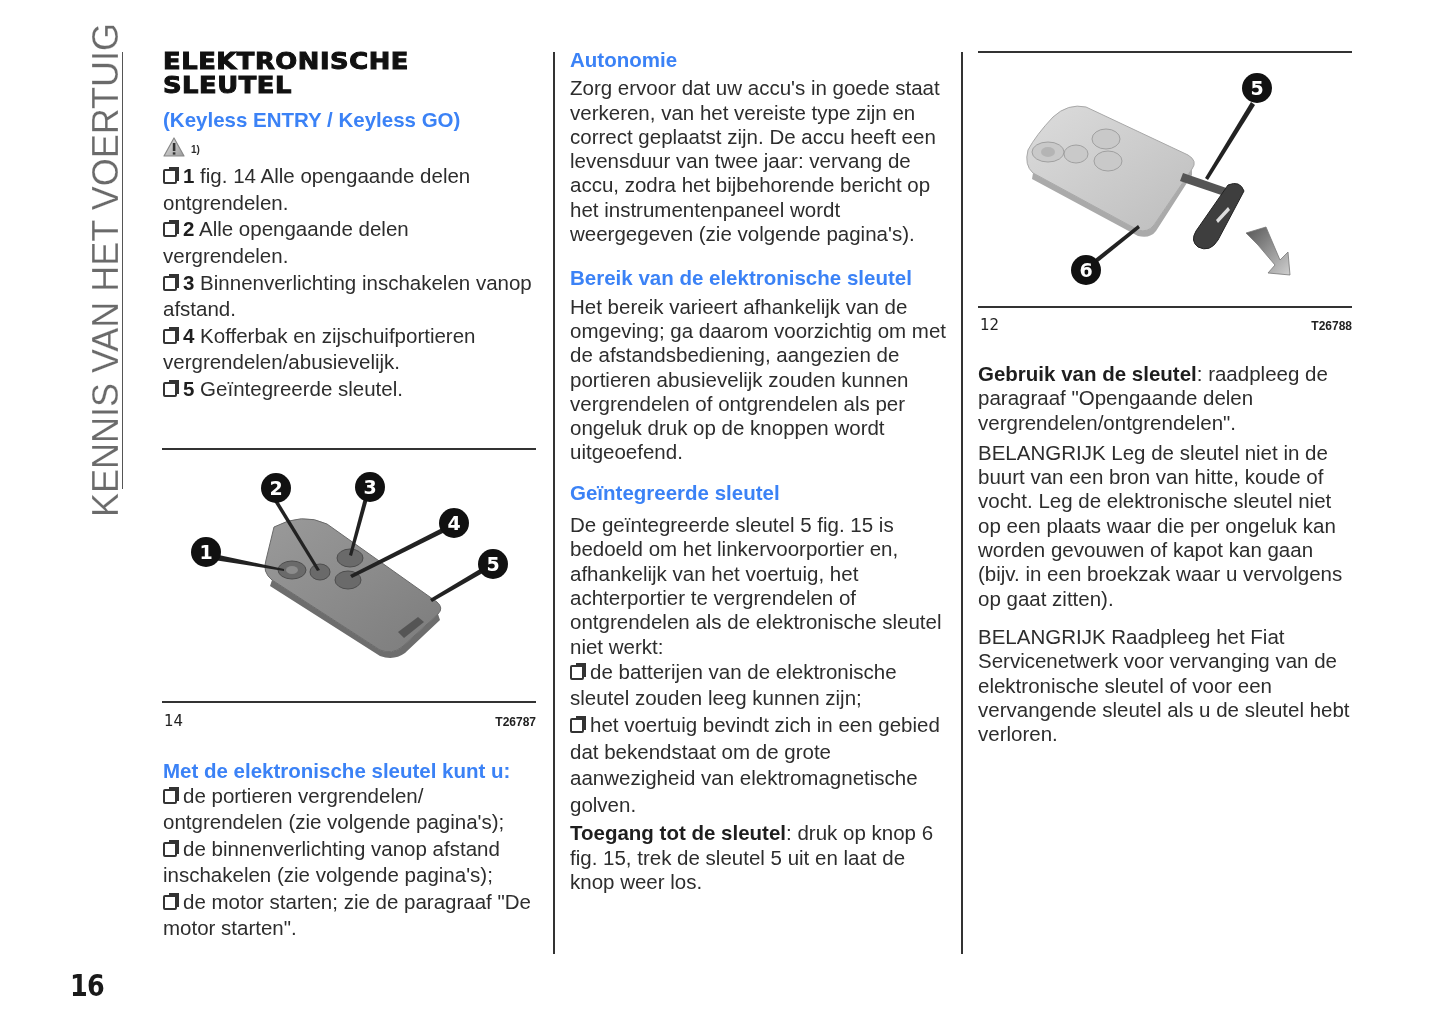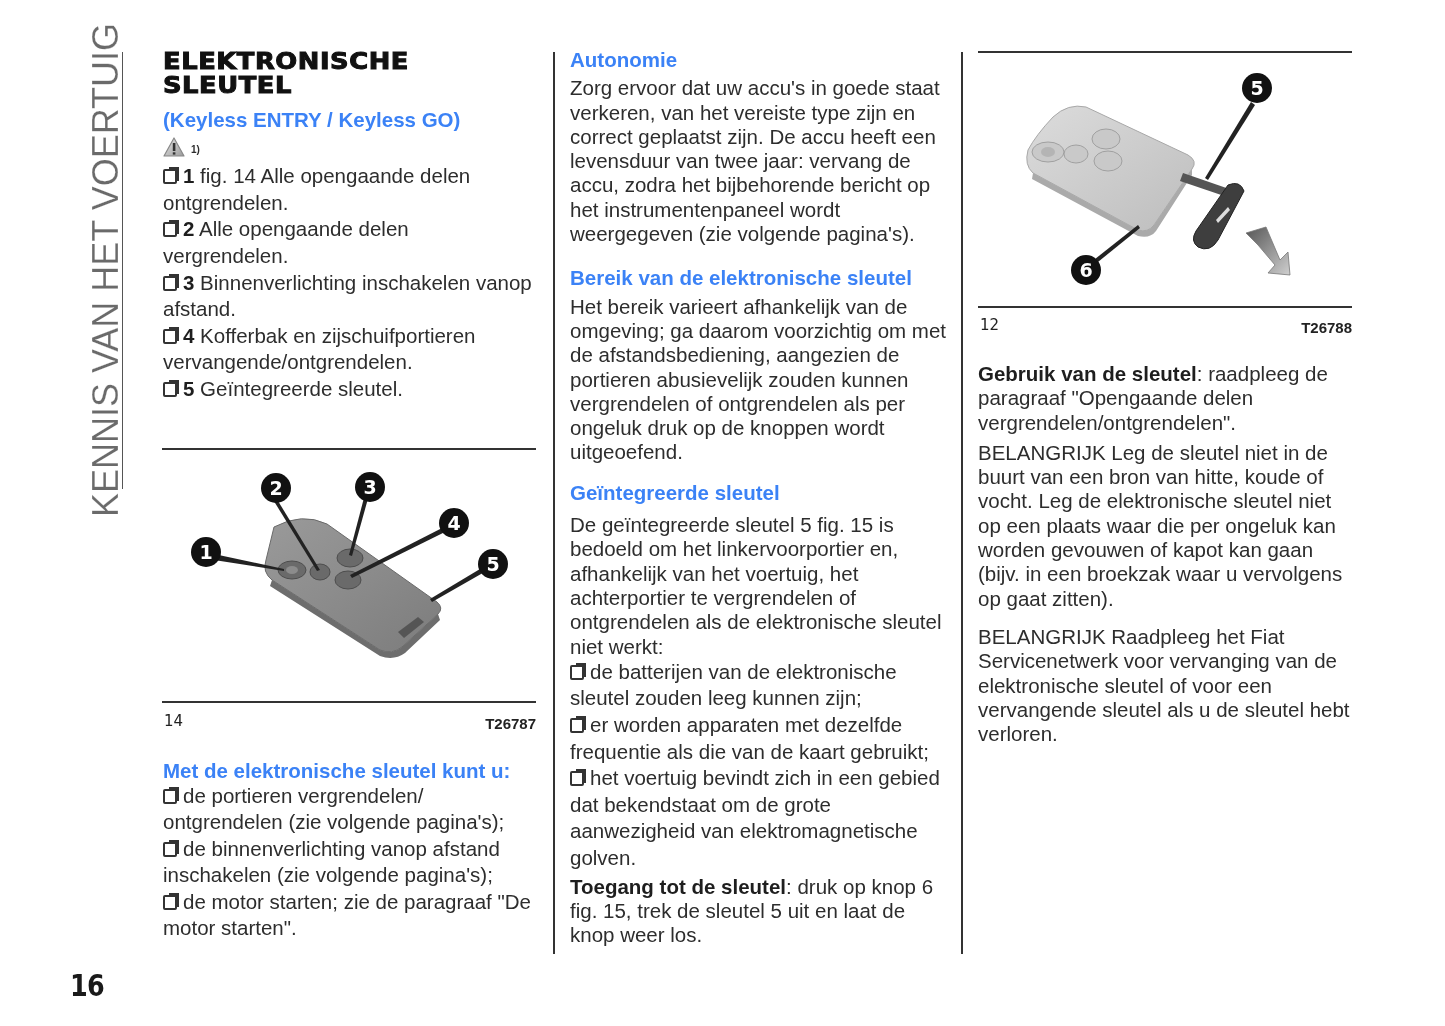--- a/index.html
+++ b/index.html
@@ -19,21 +19,21 @@
   .h-big { font-family:"DejaVu Sans", sans-serif; font-weight:900; font-size:23px; line-height:24px;
            letter-spacing:0.5px; color:#111; margin:0; transform:scaleX(1.12); transform-origin:left; -webkit-text-stroke:1px #111; }
   .h-sub { font-weight:bold; font-size:20.5px; color:#3b82f6; margin:0; }
   .bold { font-weight:bold; color:#1e1e1e; }
   .bullet { display:inline-block; width:14px; height:15px; border:2.2px solid #333; border-radius:2px;
             box-sizing:border-box; margin-right:6px; vertical-align:-1px; position:relative; background:#fff; }
   .bullet::after { content:""; position:absolute; right:-4px; top:-4px; width:10px; height:14px;
             border-top:3px solid #333; border-right:3px solid #333; box-sizing:border-box; }
   .fig-rule { position:absolute; height:1.5px; background:#333; }
   .fig-num { position:absolute; font-size:15px; color:#222; font-family:"DejaVu Sans", sans-serif; }
-  .fig-code { position:absolute; font-size:15px; font-weight:bold; color:#222; text-align:right; }
+  .fig-code { position:absolute; font-size:12px; font-weight:bold; color:#222; text-align:right; }
   .sup { font-size:10px; font-weight:bold; vertical-align:2px; margin-left:6px; }
   .warn { display:inline-block; vertical-align:middle; }
 </style>
 </head>
 <body>
 
 <div class="side-title">
   <span>KENNIS VAN HET VOERTUIG</span>
 </div>
 <div class="side-rule"></div>
@@ -59,21 +59,21 @@
         <path d="M11 1 L21 19 L1 19 Z" fill="url(#wg)" stroke="#888" stroke-width="1.2" stroke-linejoin="round"></path>
         <rect x="9.8" y="6" width="2.6" height="8" fill="#333"></rect>
         <rect x="9.8" y="15.3" width="2.6" height="2.3" fill="#333"></rect>
       </svg>
     </span><span class="sup">1)</span>
   </p>
   <div style="margin-top:1px; line-height:26.6px;">
     <p><span class="bullet"></span><span class="bold">1</span> <span>fig. 14 Alle opengaande delen ontgrendelen.</span></p>
     <p><span class="bullet"></span><span class="bold">2</span> <span>Alle opengaande delen vergrendelen.</span></p>
     <p><span class="bullet"></span><span class="bold">3</span> <span>Binnenverlichting inschakelen vanop afstand.</span></p>
-    <p><span class="bullet"></span><span class="bold">4</span> <span>Kofferbak en zijschuifportieren vervangende/ontgrendelen.</span></p>
+    <p><span class="bullet"></span><span class="bold">4</span> <span>Kofferbak en zijschuifportieren vergrendelen/abusievelijk.</span></p>
     <p><span class="bullet"></span><span class="bold">5</span> <span>Geïntegreerde sleutel.</span></p>
   </div>
 </div>
 
 <div class="fig-rule" style="left:162px; top:448px; width:374px;"></div>
 <div class="abs" style="left:162px; top:452px; width:374px; height:246px;">
   <svg width="374" height="246" viewBox="0 0 374 246">
     <defs>
       <linearGradient id="card1" x1="0" y1="0" x2="1" y2="1">
         <stop offset="0" stop-color="#9a9a9a"></stop>
@@ -133,21 +133,20 @@
 
 <div class="col" style="left:570px; top:48px; width:378px;">
   <p class="h-sub">Autonomie</p>
   <p style="margin-top:4px;">Zorg ervoor dat uw accu's in goede staat verkeren, van het vereiste type zijn en correct geplaatst zijn. De accu heeft een levensduur van twee jaar: vervang de accu, zodra het bijbehorende bericht op het instrumentenpaneel wordt weergegeven (zie volgende pagina's).</p>
   <p class="h-sub" style="margin-top:20px;">Bereik van de elektronische sleutel</p>
   <p style="margin-top:4px;">Het bereik varieert afhankelijk van de omgeving; ga daarom voorzichtig om met de afstandsbediening, aangezien de portieren abusievelijk zouden kunnen vergrendelen of ontgrendelen als per ongeluk druk op de knoppen wordt uitgeoefend.</p>
   <p class="h-sub" style="margin-top:16px;">Geïntegreerde sleutel</p>
   <p style="margin-top:8px;">De geïntegreerde sleutel 5 fig. 15 is bedoeld om het linkervoorportier en, afhankelijk van het voertuig, het achterportier te vergrendelen of ontgrendelen als de elektronische sleutel niet werkt:</p>
   <div style="line-height:26.6px;">
     <p><span class="bullet"></span><span>de batterijen van de elektronische sleutel zouden leeg kunnen zijn;</span></p>
-    <p><span class="bullet"></span><span>er worden apparaten met dezelfde frequentie als die van de kaart gebruikt;</span></p>
     <p><span class="bullet"></span><span>het voertuig bevindt zich in een gebied dat bekendstaat om de grote aanwezigheid van elektromagnetische golven.</span></p>
   </div>
   <p style="margin-top:3px;"><span class="bold">Toegang tot de sleutel</span><span>: druk op knop 6 fig. 15, trek de sleutel 5 uit en laat de knop weer los.</span></p>
 </div>
 
 <div class="fig-rule" style="left:978px; top:51px; width:374px;"></div>
 <div class="abs" style="left:978px; top:55px; width:374px; height:248px;">
   <svg width="374" height="248" viewBox="0 0 374 248">
     <defs>
       <linearGradient id="card2" x1="0" y1="0" x2="1" y2="1">

